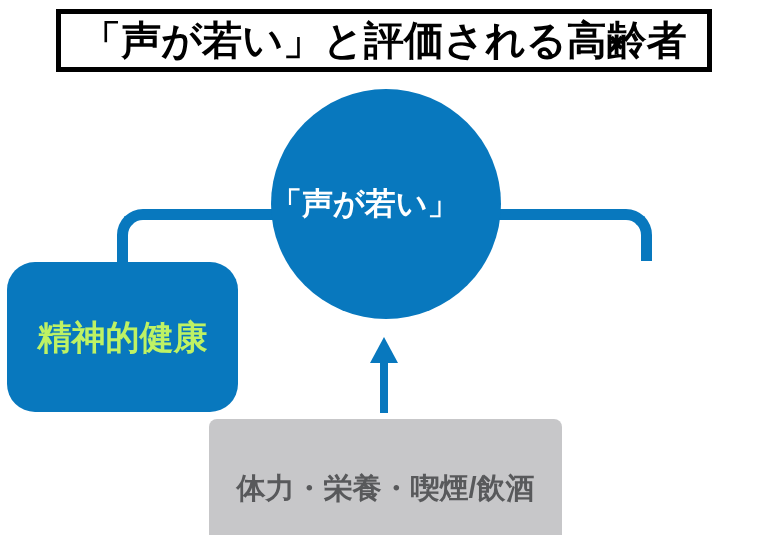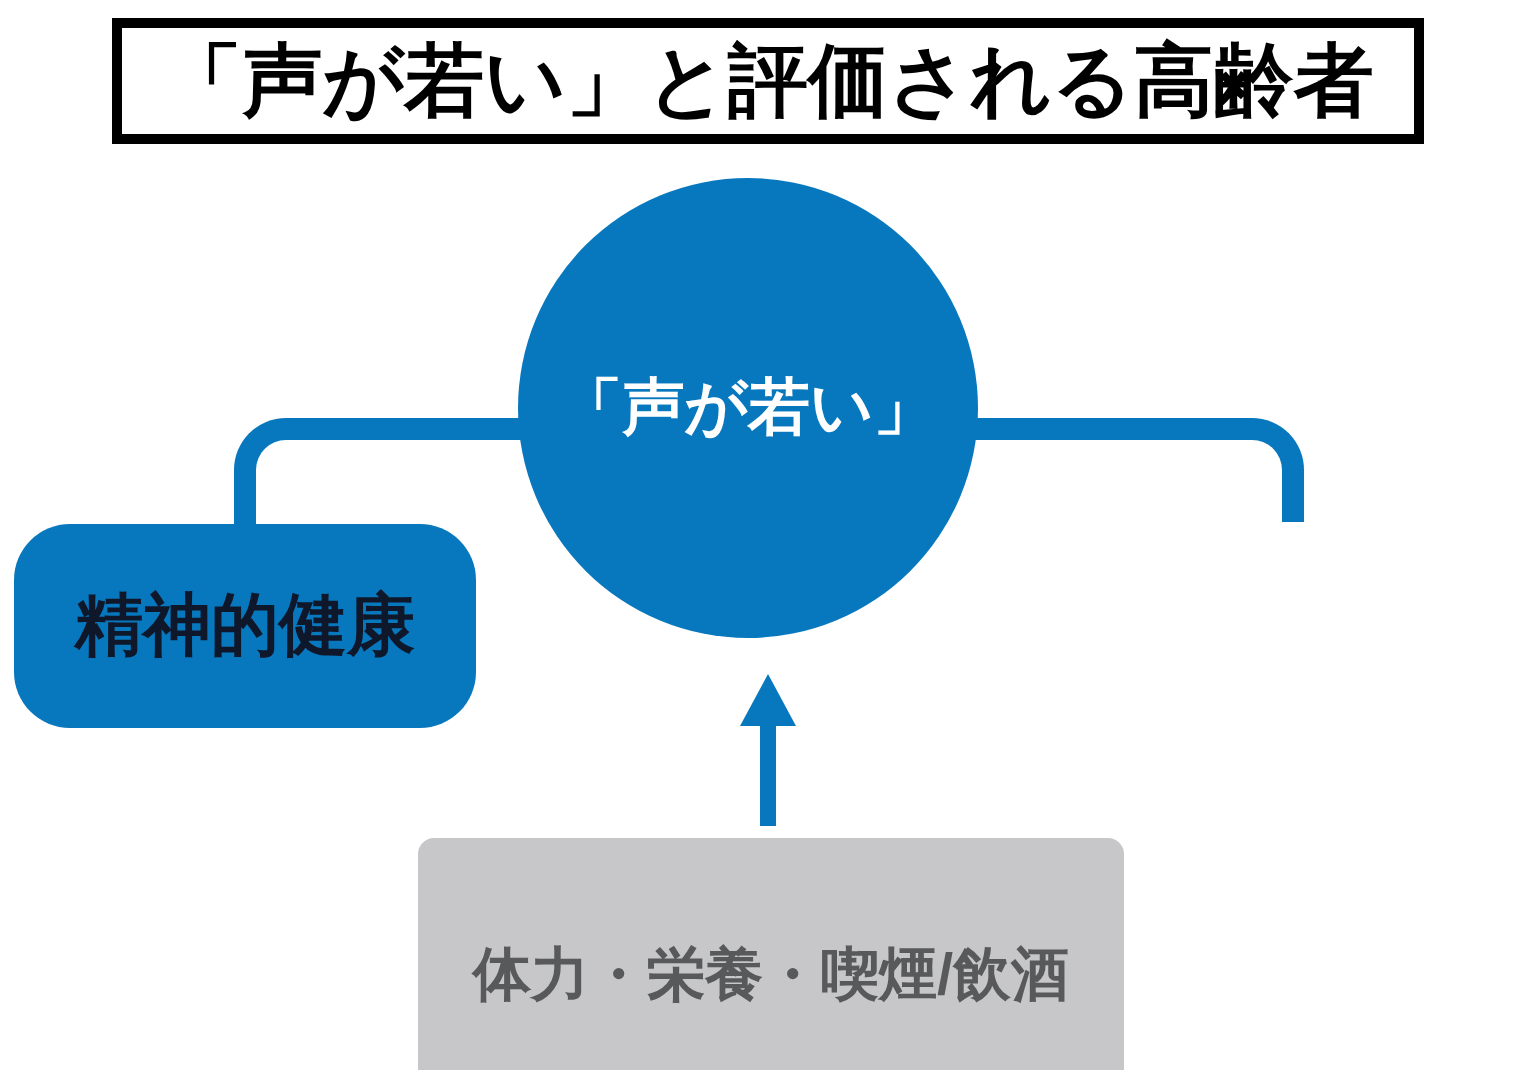--- a/index.html
+++ b/index.html
@@ -49,47 +49,47 @@
     left: 386px; top: 209px;
     width: 266px; height: 52px;
     border-top: 11px solid var(--blue);
     border-right: 11px solid var(--blue);
     border-top-right-radius: 26px;
   }
 
   
   .center-circle {
     position: absolute;
-    left: 259px; top: 89px;
+    left: 271px; top: 89px;
     width: 230px; height: 230px;
     border-radius: 50%;
     background: var(--blue);
     display: flex;
-    flex-direction: row;
-    align-items: center;
+    flex-direction: column;
+    align-items: flex-start;
     justify-content: center;
     color: #ffffff;
     font-size: 31px;
     line-height: 1.42;
     text-align: center;
     z-index: 2;
     white-space: nowrap;
   }
 
   
   .side-box {
     position: absolute;
-    width: 231px; height: 102px;
+    width: 231px; height: 150px;
     border-radius: 28px;
     background: var(--blue);
     display: flex;
     flex-direction: column;
     align-items: center;
     justify-content: center;
-    color: #0f172a;
+    color: #bef264;
     font-size: 34px;
     line-height: 1.32;
     text-align: center;
     z-index: 2;
     white-space: nowrap;
   }
   .side-box.left  { left: 7px;   top: 262px; }
   .side-box.right { left: 531px; top: 261px; }
 
   

